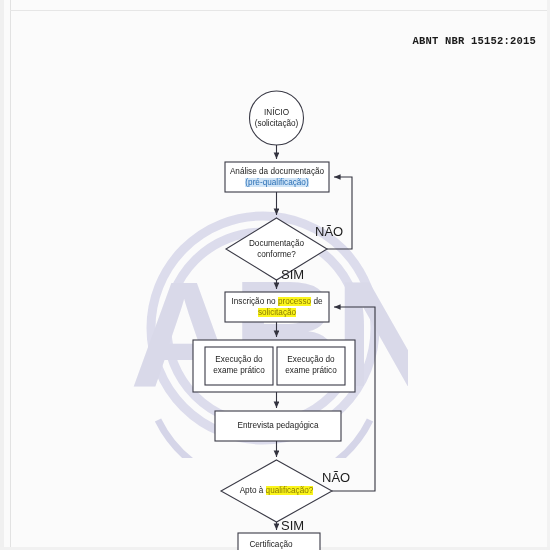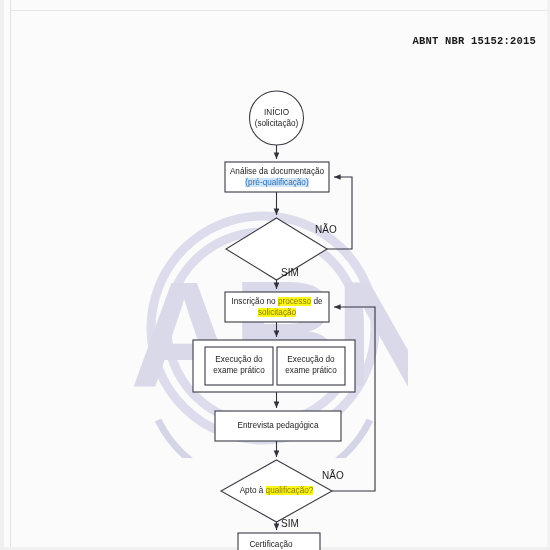--- a/index.html
+++ b/index.html
@@ -83,21 +83,21 @@
   .hl-blue {
     background: #cfe4f7;
     color: #2a6fb5;
   }
   .hl-yellow {
     background: #fbf51c;
     color: #8a7c00;
   }
   .edge-label {
     position: absolute;
-    font-size: 10px;
+    font-size: 13px;
     color: #1c1c1c;
     white-space: nowrap;
     pointer-events: none;
   }
 </style>
 </head>
 <body>
 
 <div id="page">
 
@@ -176,20 +176,24 @@
   <div class="node-text" style="left:236px; top:108px; width:81px;">
     <div>INÍCIO</div>
     <div>(solicitação)</div>
   </div>
 
   <div class="node-text" style="left:225px; top:167px; width:104px;">
     <div>Análise da documentação</div>
     <div><span class="hl-blue">(pré-qualificação)</span></div>
   </div>
 
+  <div class="node-text" style="left:226px; top:239px; width:101px;">
+    <div>Documentação</div>
+    <div>conforme?</div>
+  </div>
 
   <div class="node-text" style="left:225px; top:297px; width:104px;">
     <div><span>Inscrição no </span><span class="hl-yellow">processo</span><span> de</span></div>
     <div><span class="hl-yellow">solicitação</span></div>
   </div>
 
   <div class="node-text" style="left:205px; top:355px; width:68px;">
     <div>Execução do</div>
     <div>exame prático</div>
   </div>

